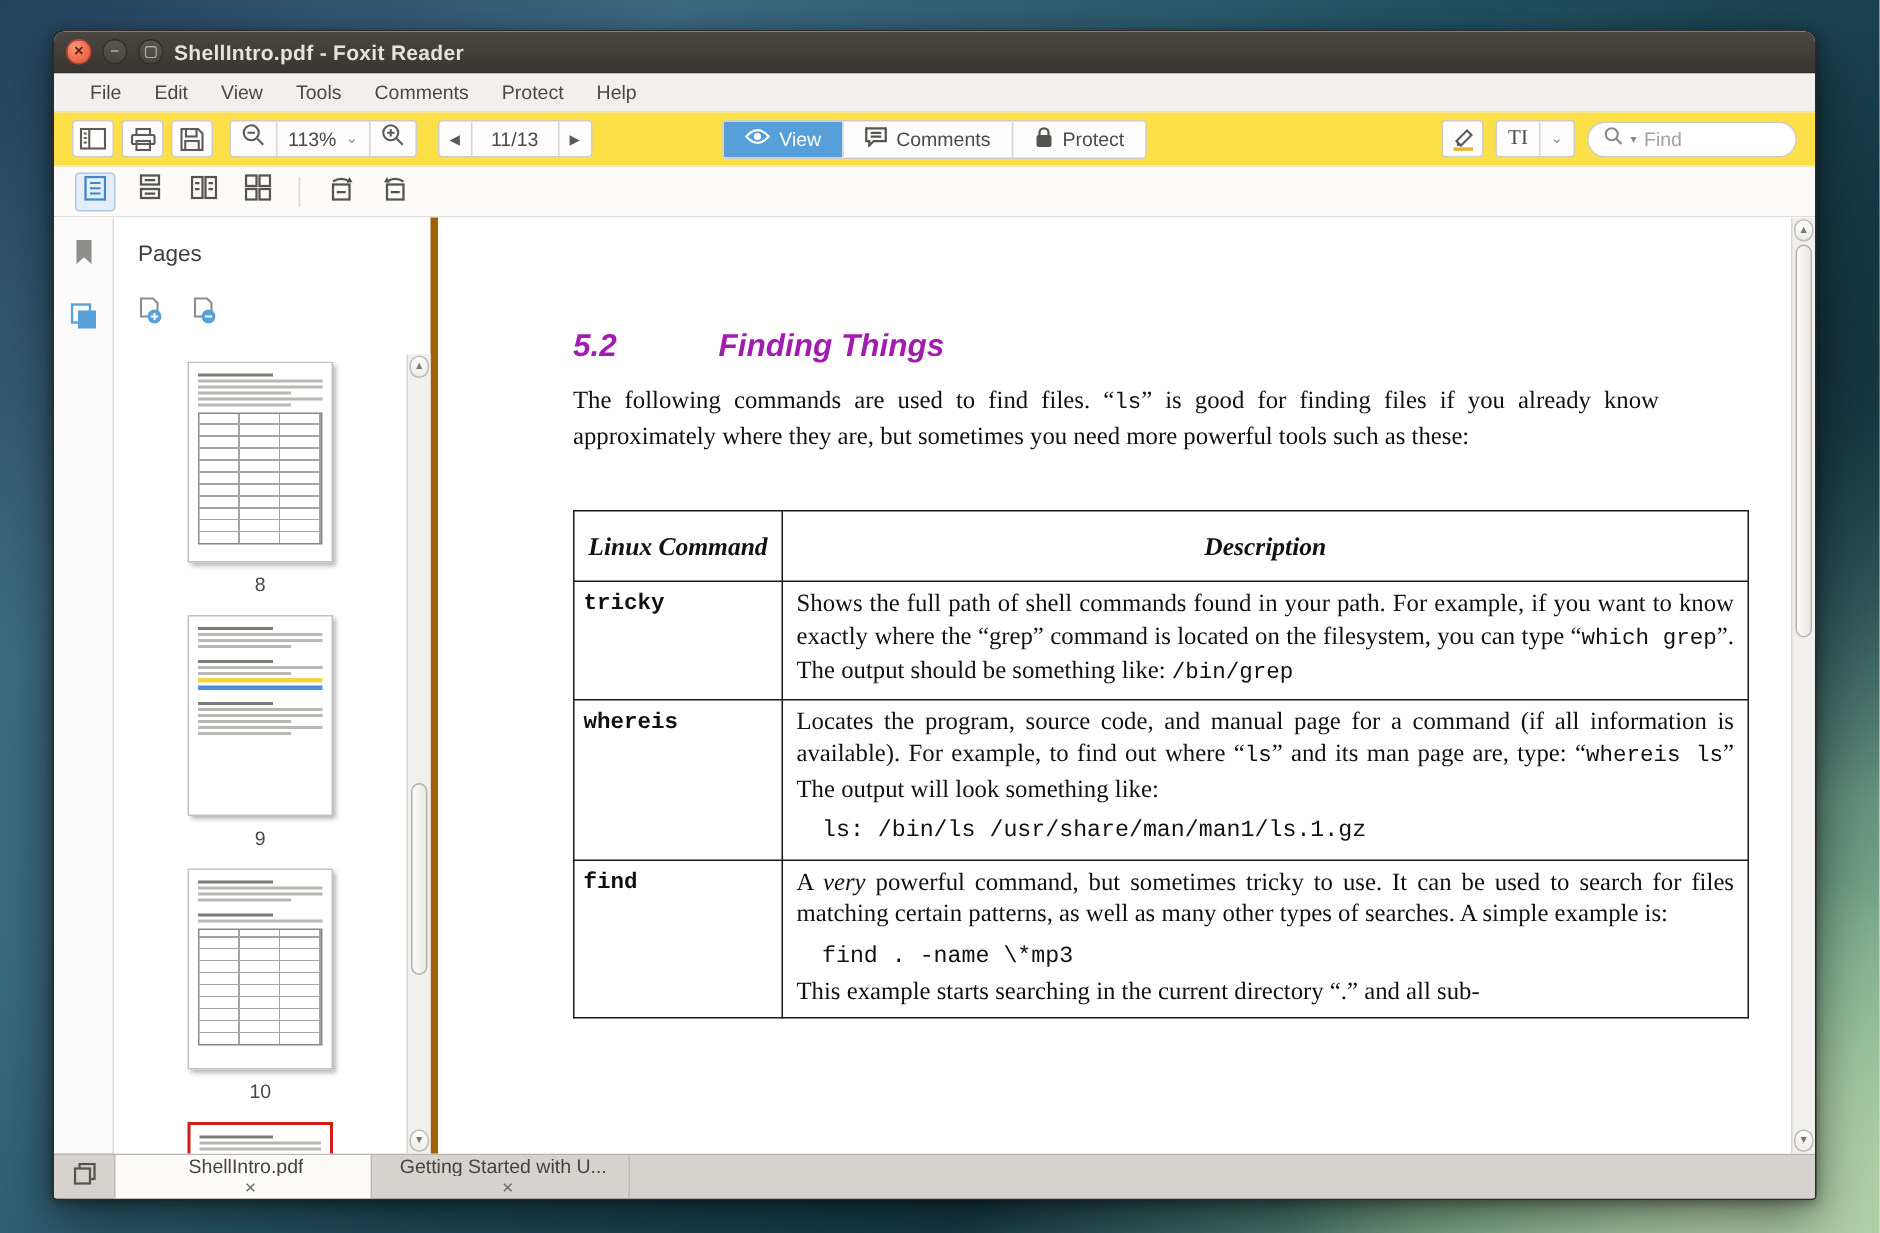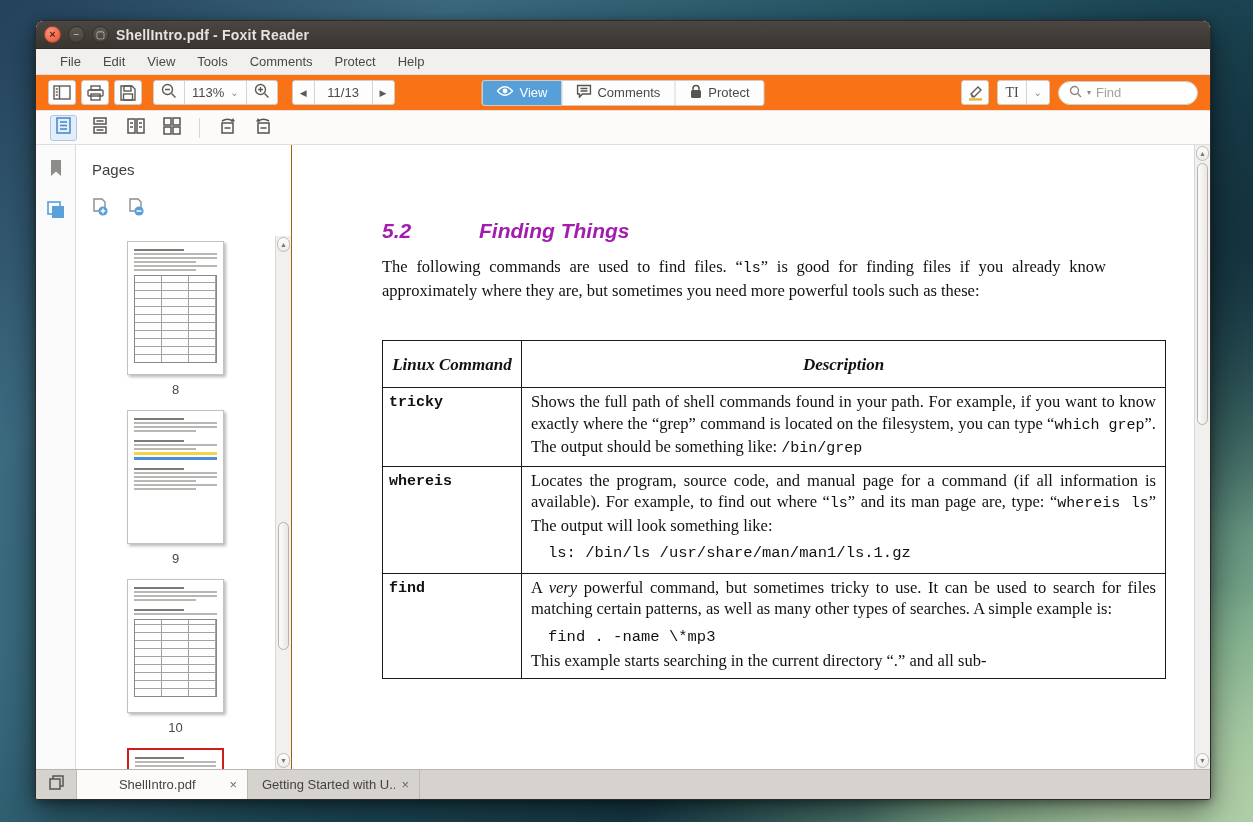--- a/index.html
+++ b/index.html
@@ -40,21 +40,21 @@
   
   .menubar {
     height:26px; flex:0 0 26px; background:#f2f0ee;
     display:flex; align-items:center; padding-left:15px; gap:4px;
     border-bottom:1px solid #e3e1de;
   }
   .menu-item { font-size:13px; color:#4a4843; padding:3px 9px; border-radius:3px; }
 
   
   .toolbar1 {
-    height:36px; flex:0 0 36px; background:#f97316;
+    height:36px; flex:0 0 36px; background:#fde047;
     border-bottom:1px solid #e6e4e1;
     display:flex; align-items:center; position:relative; padding:0 12px;
   }
   .tbtn {
     height:25px; min-width:28px; background:#fdfdfd; border:1px solid #cfccc8;
     border-radius:3px; display:flex; align-items:center; justify-content:center;
     margin-right:5px; color:#5d5b57;
   }
   .tbtn svg { display:block; }
   .ctrl-group { display:flex; align-items:stretch; height:25px; border:1px solid #cfccc8; border-radius:3px; background:#fdfdfd; margin-right:14px; overflow:hidden; }
@@ -81,21 +81,21 @@
     display:flex; align-items:center; padding:0 14px; gap:9px;
   }
   .vtile { width:27px; height:26px; border-radius:3px; display:flex; align-items:center; justify-content:center; color:#56544f; }
   .vtile.active { background:#e3eefa; border:1px solid #a9c9e7; color:#3f86c8; }
   .tb2-div { width:1px; height:20px; background:#d8d5d1; margin:0 5px; }
 
   
   .content { flex:1 1 auto; display:flex; min-height:0; background:#fff; }
   .iconstrip { width:40px; flex:0 0 40px; background:#fbfafa; border-right:1px solid #dedbd8; padding-top:14px; display:flex; flex-direction:column; align-items:center; gap:20px; }
 
-  .pagespanel { width:216px; flex:0 0 216px; position:relative; background:#ffffff; border-right:1px solid #a16207; }
+  .pagespanel { width:216px; flex:0 0 216px; position:relative; background:#ffffff; border-right:5px solid #a16207; }
   .panel-title { font-size:15px; color:#403e3b; padding:16px 0 0 16px; }
   .panel-tools { display:flex; gap:18px; padding:20px 0 0 16px; }
   .thumb-list { position:absolute; top:96px; left:0; right:16px; bottom:0; overflow:hidden; display:flex; flex-direction:column; align-items:center; }
   .thumb-item { display:flex; flex-direction:column; align-items:center; margin-bottom:13px; }
   .thumb-page {
     width:97px; height:134px; background:#fff; border:1px solid #c4c2bf;
     box-shadow:2px 2px 3px rgba(0,0,0,0.28); padding:7px 6px; overflow:hidden;
   }
   .thumb-page.sel { border:2px solid #cf1d1d; box-shadow:none; }
   .thumb-label { font-size:13px; color:#4a4845; margin-top:7px; }
@@ -135,21 +135,21 @@
   .cmdtable th, .cmdtable td { border:1px solid #1a1a1a; vertical-align:top; }
   .cmdtable th { font-size:17px; font-style:italic; font-weight:bold; text-align:center; height:47px; vertical-align:middle; line-height:21px; }
   .col-cmd { width:139px; }
   .cmdtable td.cmd { font-family:"Liberation Mono","DejaVu Sans Mono",monospace; font-weight:bold; font-size:15px; padding:6px 6px; }
   .cmdtable td.desc { font-size:16.5px; line-height:21.5px; padding:3px 9px 6px; text-align:justify; }
   .codeline { font-family:"Liberation Mono","DejaVu Sans Mono",monospace; font-size:15.5px; margin:7px 17px 2px; text-align:left; }
 
   
   .tabbar { height:30px; flex:0 0 30px; background:#d6d3cf; border-top:1px solid #b9b6b2; display:flex; align-items:stretch; }
   .restore-btn { width:40px; display:flex; align-items:center; justify-content:center; color:#5a5855; }
-  .dtab { display:flex; align-items:center; justify-content:space-between; width:172px; padding:0 10px 0 14px; font-size:13px; color:#454340; border-right:1px solid #bdbab6; }
+  .dtab { display:flex; align-items:center; justify-content:space-between; width:172px; padding:0 10px 0 14px; font-size:13px; color:#454340; border-right:1px solid #bdbab6;flex-direction:column; }
   .dtab.active { background:#fcfbfa; border-left:1px solid #bdbab6; }
   .dtab .tab-title { flex:1; text-align:center; white-space:nowrap; overflow:hidden; }
   .tab-close { color:#6b6965; font-size:13px; margin-left:6px; }
 
   svg .s { stroke:#5d5b57; fill:none; stroke-width:1.4; }
   svg .sb2 { stroke:#56544f; fill:none; stroke-width:1.5; }
 </style>
 </head>
 <body>
 

